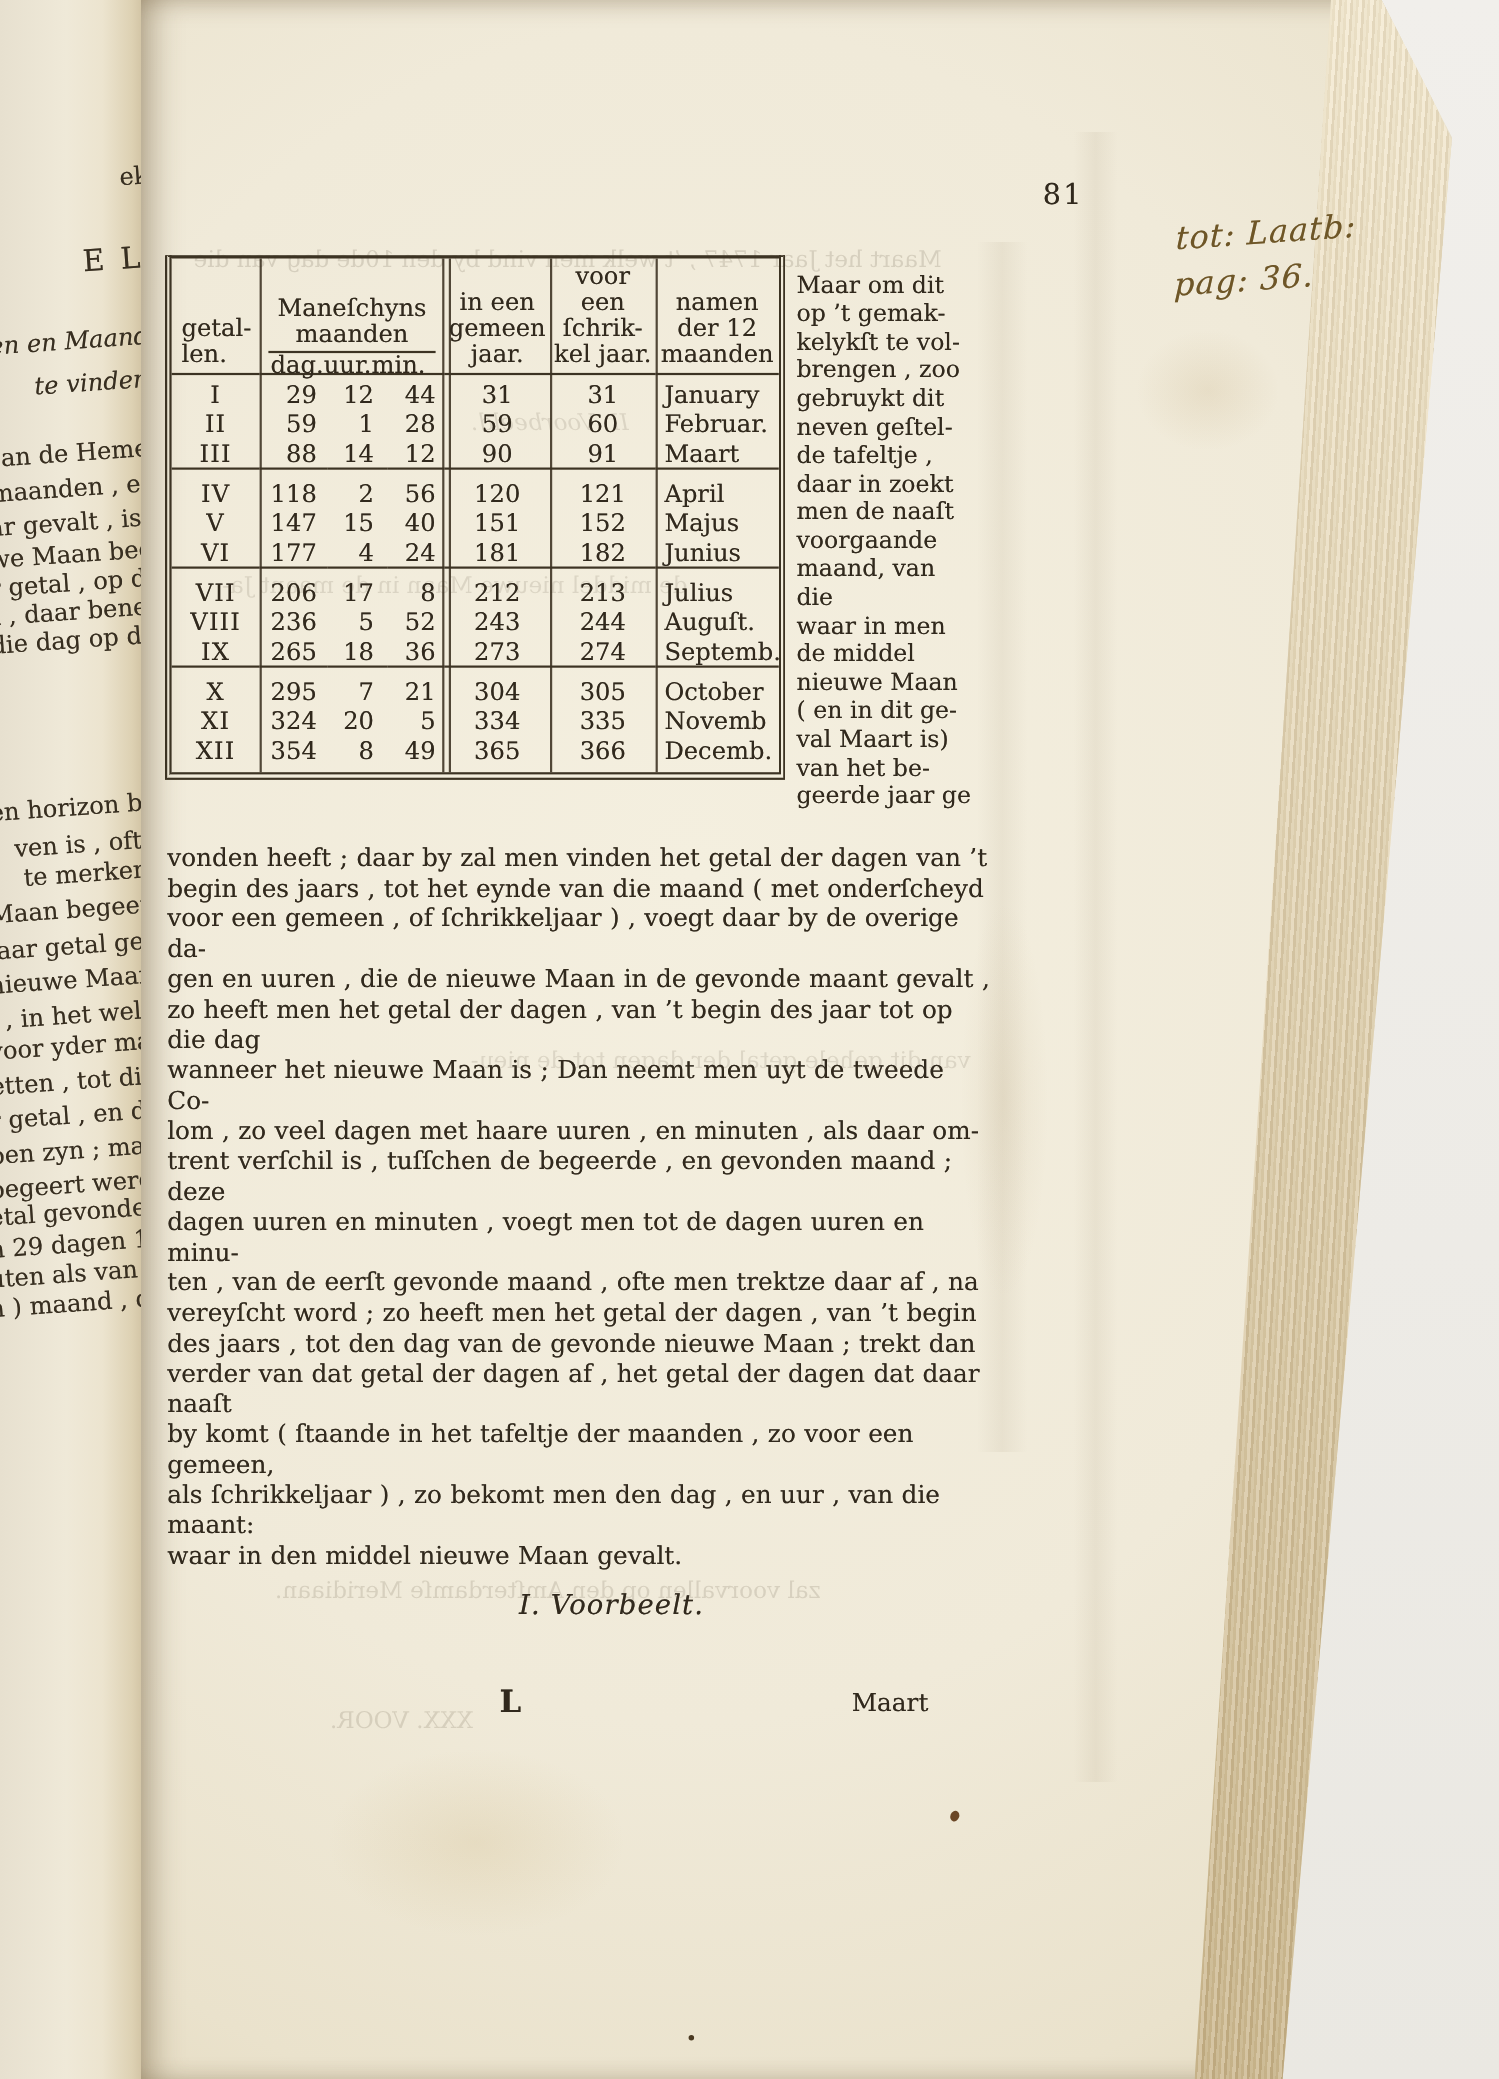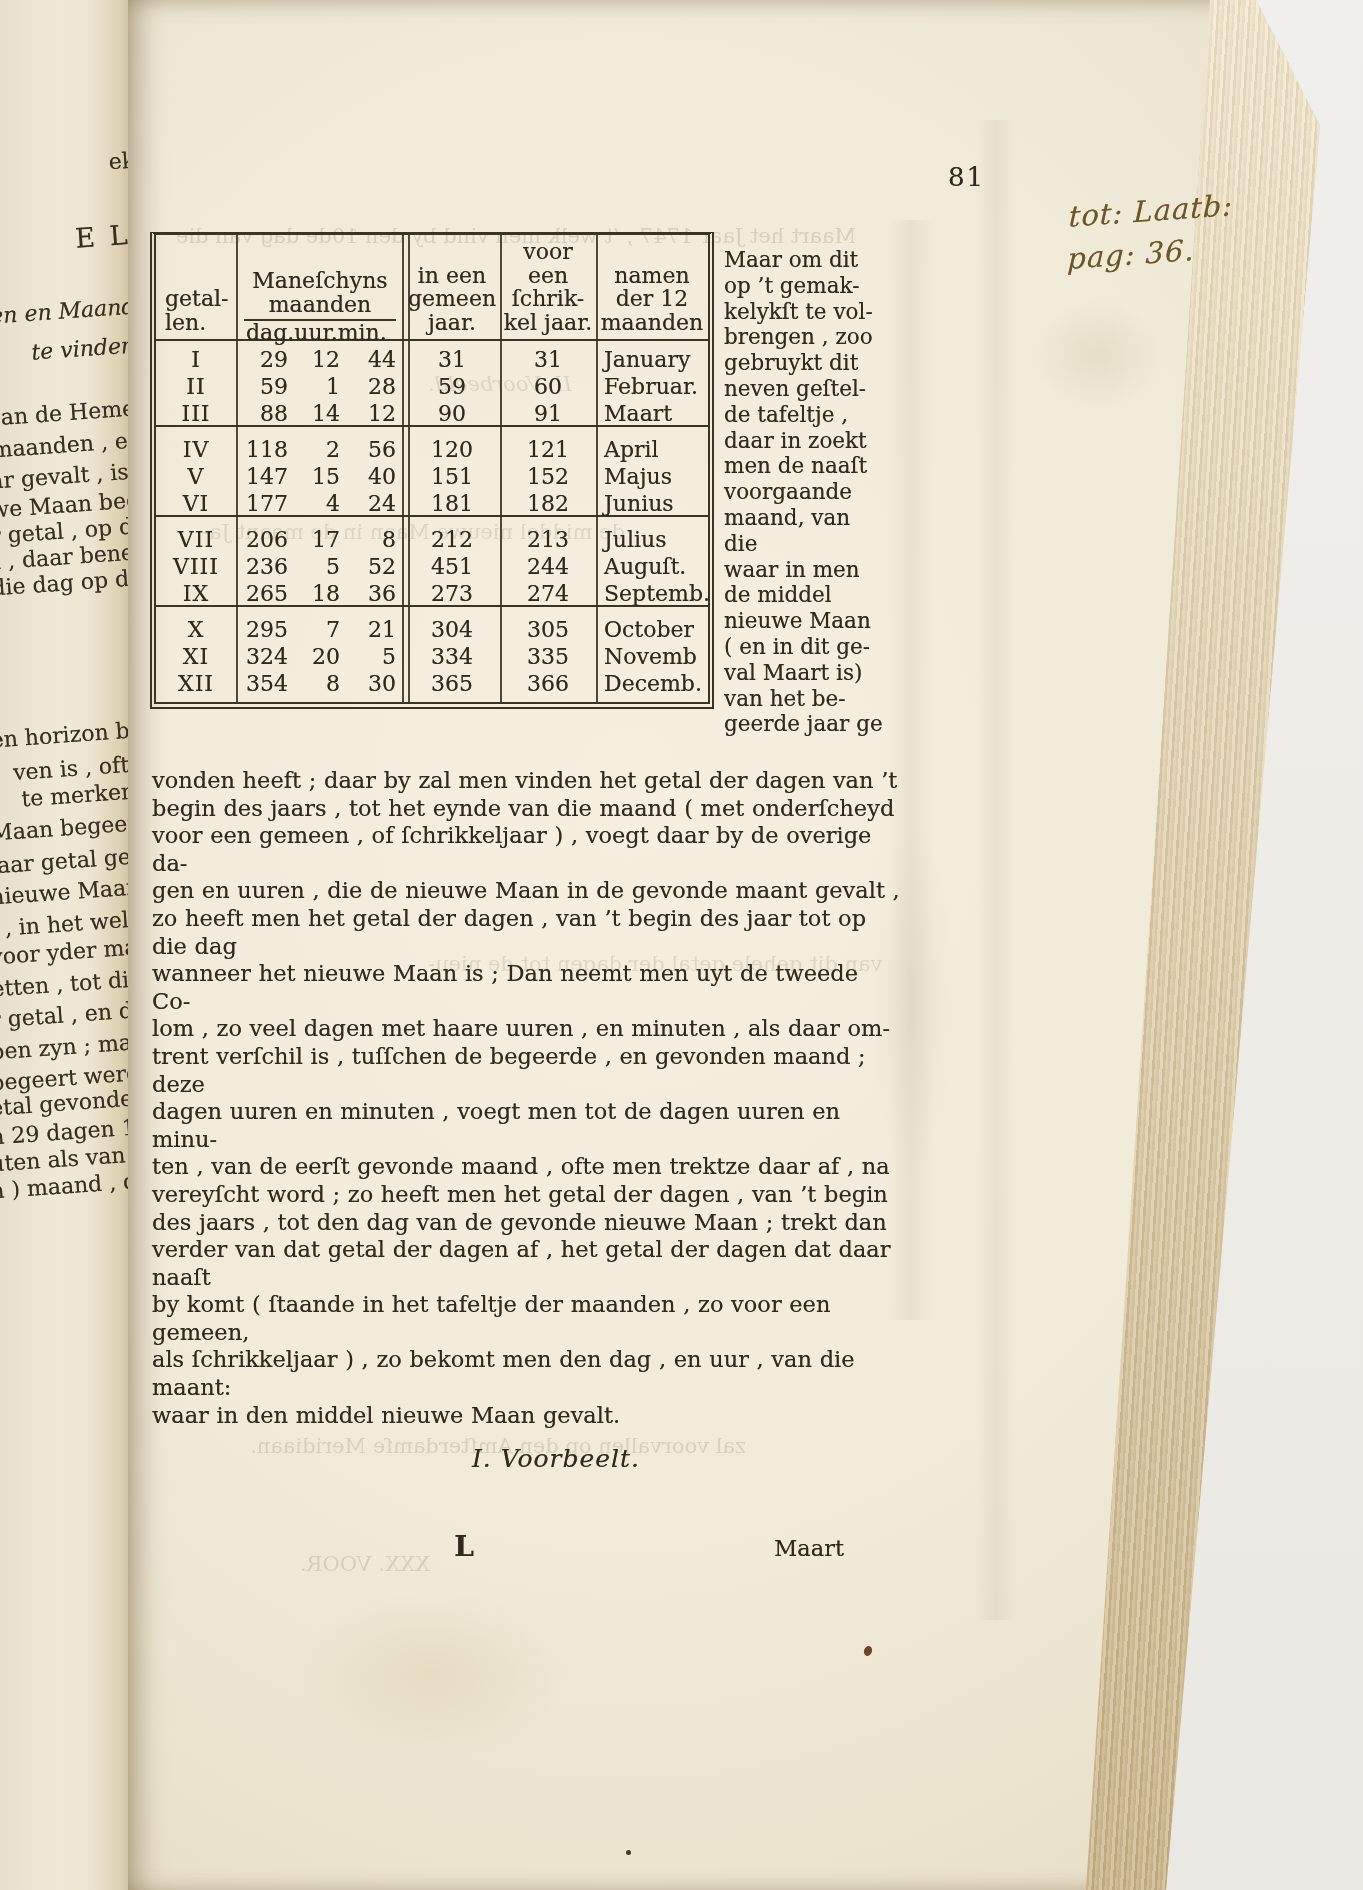--- a/index.html
+++ b/index.html
@@ -243,21 +243,21 @@
             <span class="c cm">8</span>
             <span class="c cg">212</span>
             <span class="c cs">213</span>
             <span class="c cmo">Julius</span>
         </div>
         <div class="trow">
           <span class="c cn">VIII</span>
             <span class="c cd">236</span>
             <span class="c cu">5</span>
             <span class="c cm">52</span>
-            <span class="c cg">451</span>
+            <span class="c cg">243</span>
             <span class="c cs">244</span>
             <span class="c cmo">Auguſt.</span>
         </div>
         <div class="trow gend">
           <span class="c cn">IX</span>
             <span class="c cd">265</span>
             <span class="c cu">18</span>
             <span class="c cm">36</span>
             <span class="c cg">273</span>
             <span class="c cs">274</span>
@@ -278,21 +278,21 @@
             <span class="c cu">20</span>
             <span class="c cm">5</span>
             <span class="c cg">334</span>
             <span class="c cs">335</span>
             <span class="c cmo">Novemb</span>
         </div>
         <div class="trow">
           <span class="c cn">XII</span>
             <span class="c cd">354</span>
             <span class="c cu">8</span>
-            <span class="c cm">30</span>
+            <span class="c cm">49</span>
             <span class="c cg">365</span>
             <span class="c cs">366</span>
             <span class="c cmo">Decemb.</span>
         </div>
       </div>
     </div>
 
     <div class="side-col inktxt">Maar om dit
 op ’t gemak-
 kelykſt te vol-

